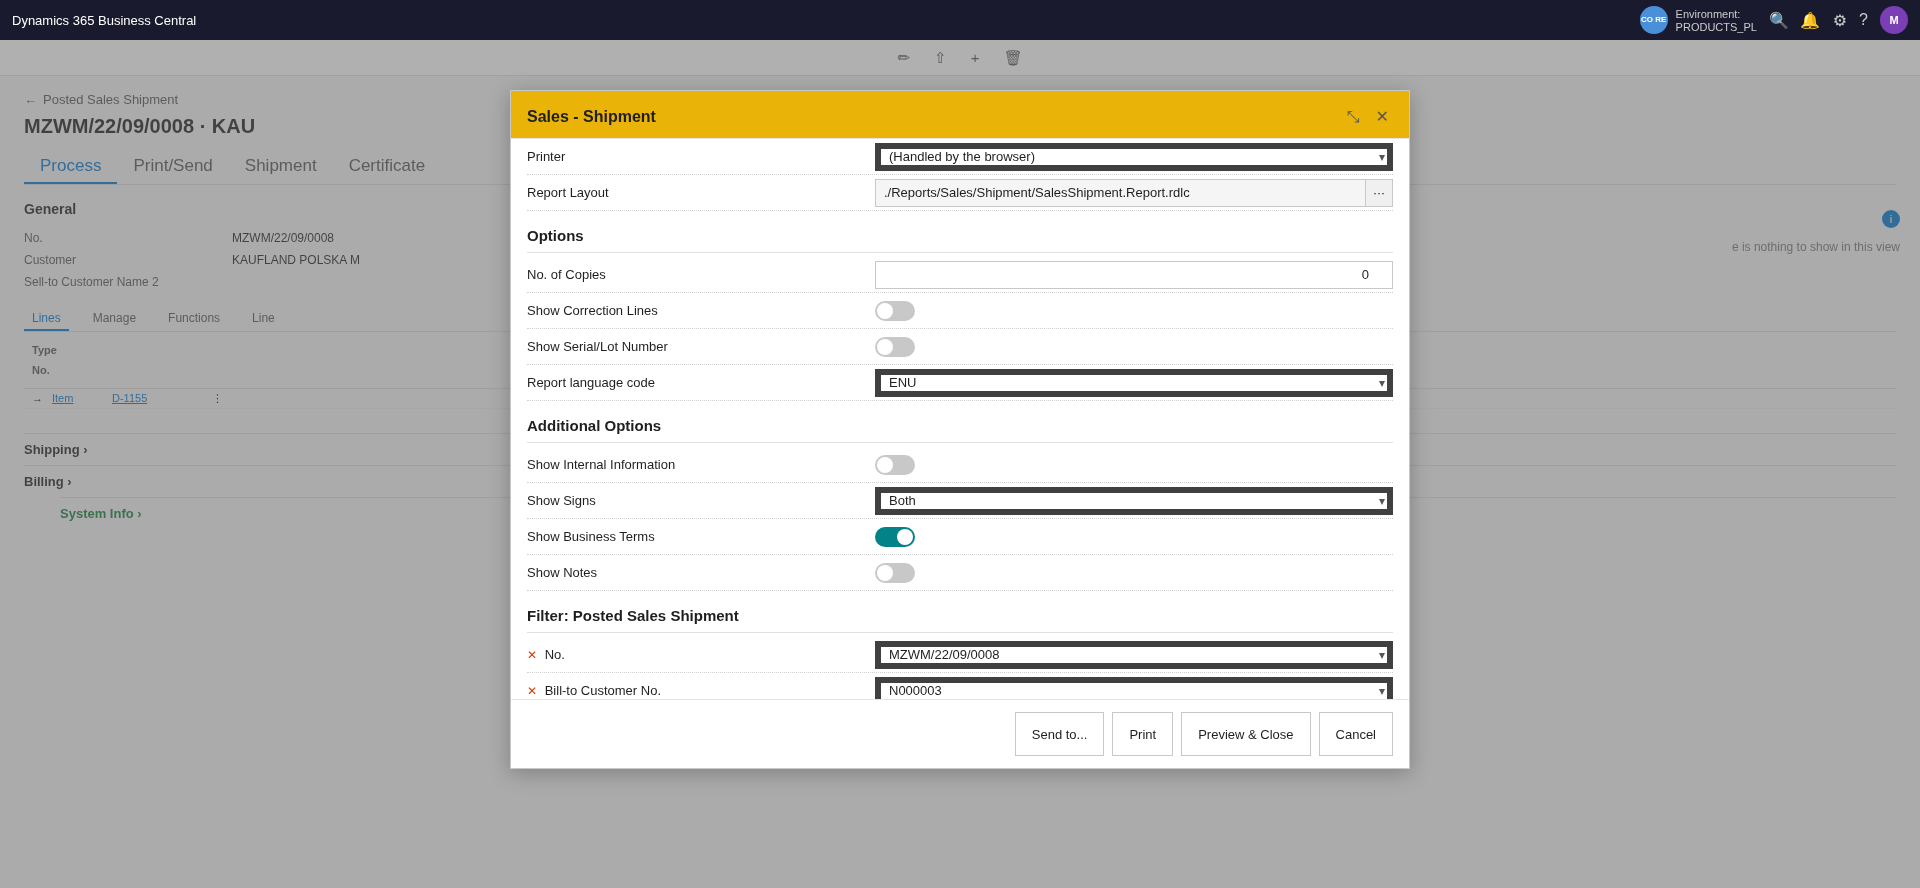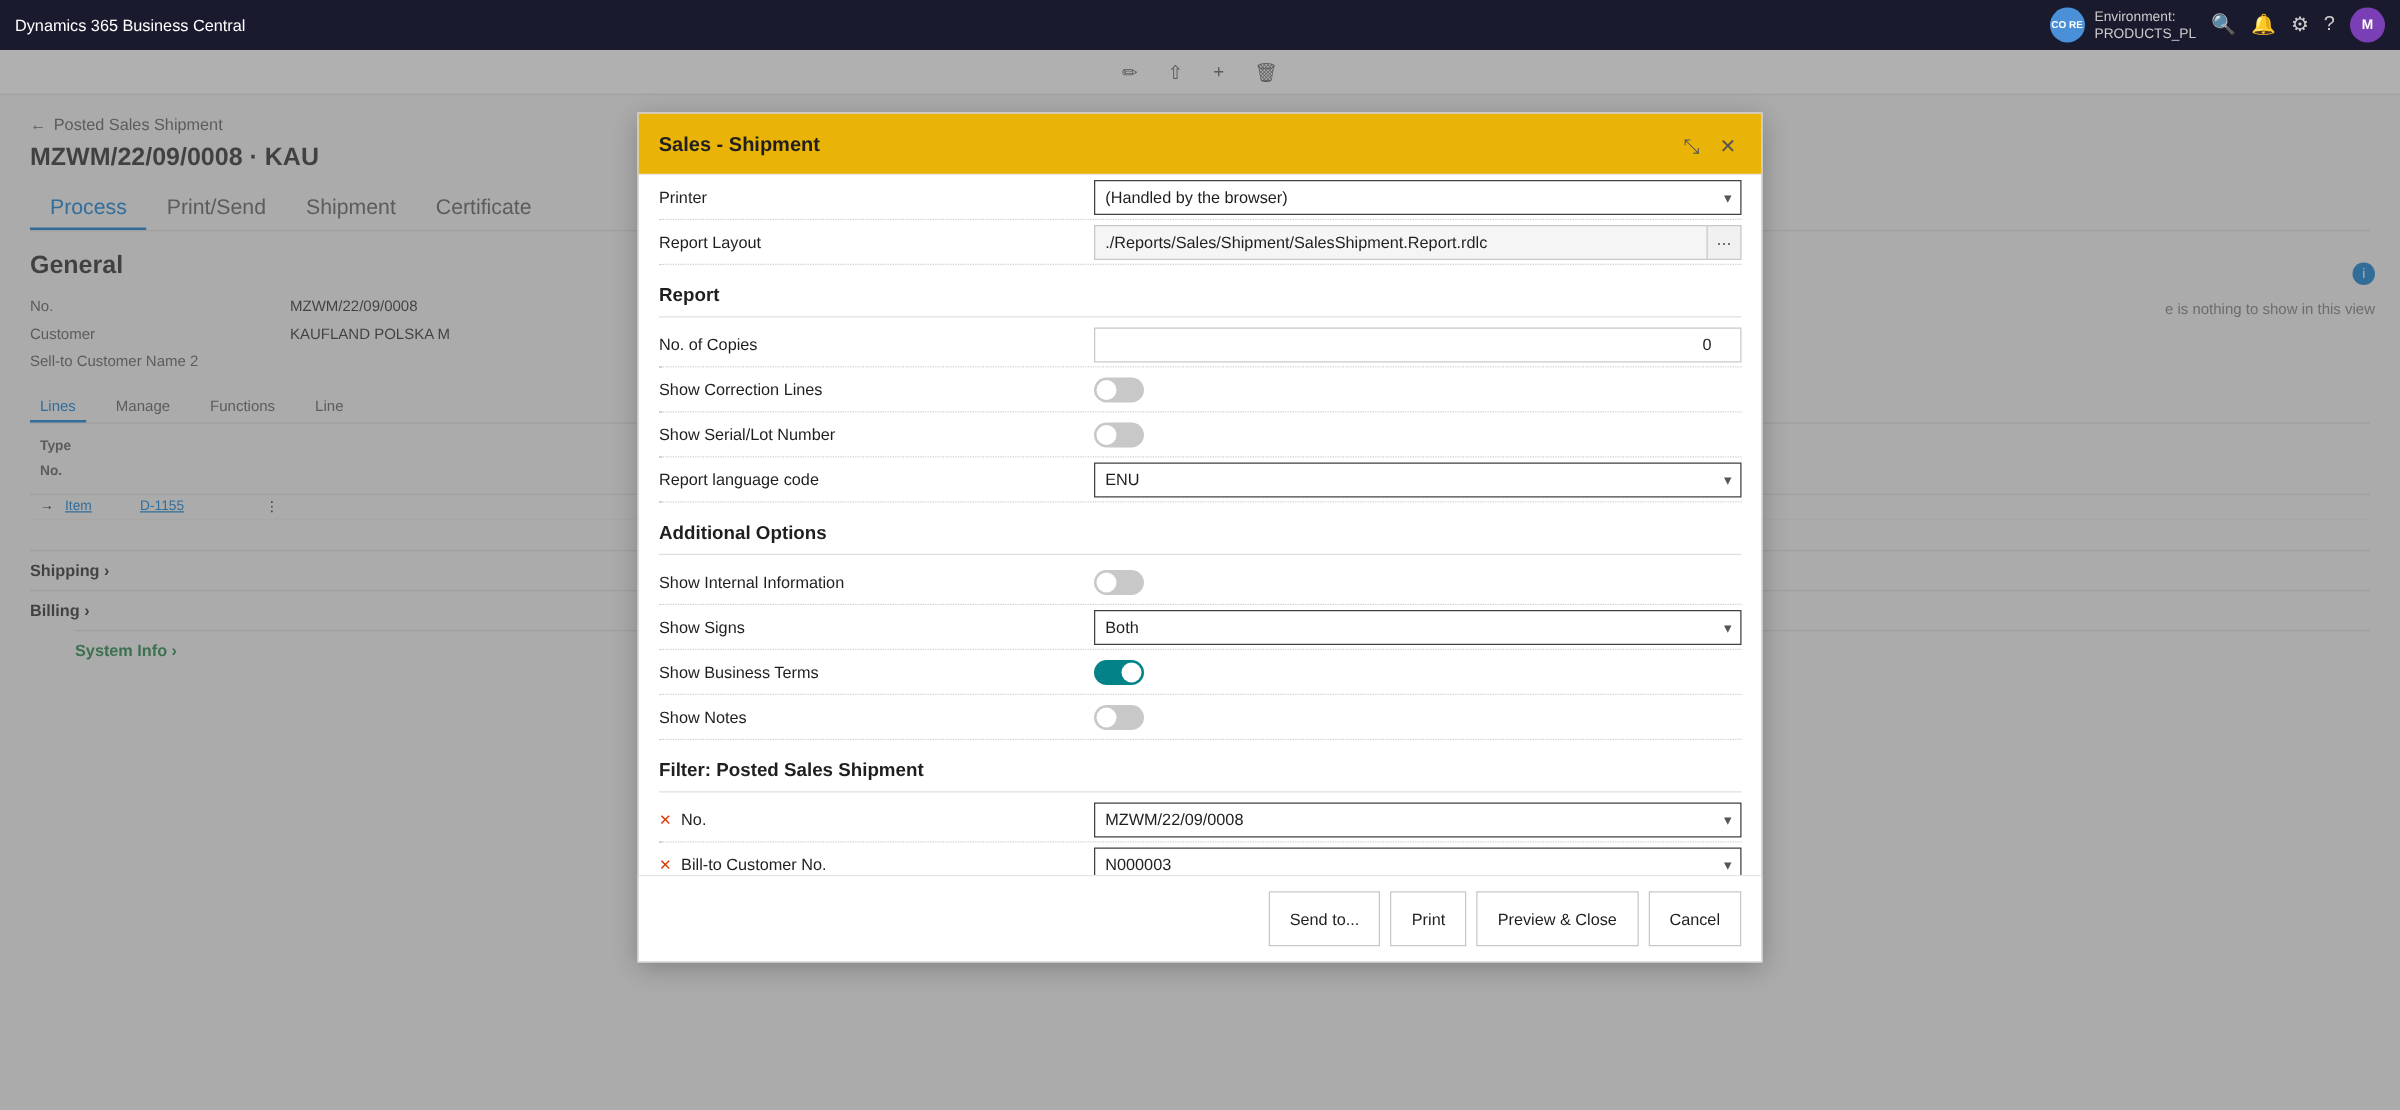--- a/index.html
+++ b/index.html
@@ -68,21 +68,21 @@
     }
     .bg-toolbar-icon { color: #555; font-size: 15px; }
     .bg-page {
       padding: 16px 24px;
     }
     .bg-back { display: flex; align-items: center; gap: 6px; color: #555; margin-bottom: 8px; }
     .bg-page-title { font-size: 20px; font-weight: 600; color: #1f1f1f; margin-bottom: 12px; }
     .bg-tabs { display: flex; gap: 0; border-bottom: 1px solid #ddd; margin-bottom: 16px; }
     .bg-tab { padding: 6px 16px; font-size: 17px; color: #555; border-bottom: 2px solid transparent; cursor: pointer; }
     .bg-tab.active { color: #0078d4; border-bottom-color: #0078d4; }
-    .bg-section-title { font-size: 20px; font-weight: 600; color: #1f1f1f; margin-bottom: 12px; }
+    .bg-section-title { font-size: 14px; font-weight: 600; color: #1f1f1f; margin-bottom: 12px; }
     .bg-fields { display: grid; grid-template-columns: 200px 1fr; gap: 4px 8px; margin-bottom: 16px; }
     .bg-field-label { color: #555; font-size: 12px; padding: 2px 0; }
     .bg-field-value { color: #1f1f1f; font-size: 12px; padding: 2px 0; }
 
     
     .overlay-backdrop {
       position: absolute;
       top: 0; left: 0; right: 0; bottom: 0;
       background: rgba(0,0,0,0.3);
       z-index: 100;
@@ -157,21 +157,21 @@
     .form-control-area {
       flex: 1;
       display: flex;
       align-items: center;
     }
 
     
     .form-select {
       width: 100%;
       height: 28px;
-      border: 1px solid #404040;
+      border: 6px solid #404040;
       background: #fff;
       padding: 0 8px;
       font-size: 13px;
       color: #1f1f1f;
       appearance: none;
       -webkit-appearance: none;
       cursor: pointer;
       position: relative;
     }
     .form-select-wrapper {
@@ -430,21 +430,21 @@
       <div class="form-row">
         <div class="form-label">Report Layout</div>
         <div class="form-control-area">
           <div class="form-input-with-btn">
             <input type="text" class="form-input form-input-readonly" readonly="" value="./Reports/Sales/Shipment/SalesShipment.Report.rdlc" style="">
             <button class="form-ellipsis-btn">···</button>
           </div>
         </div>
       </div>
 
-      <div class="section-header">Report</div>
+      <div class="section-header">Options</div>
 
       <div class="form-row">
         <div class="form-label">No. of Copies</div>
         <div class="form-control-area">
           <input type="number" class="form-number-input" value="0" style="">
         </div>
       </div>
 
       <div class="form-row">
         <div class="form-label">Show Correction Lines</div>

